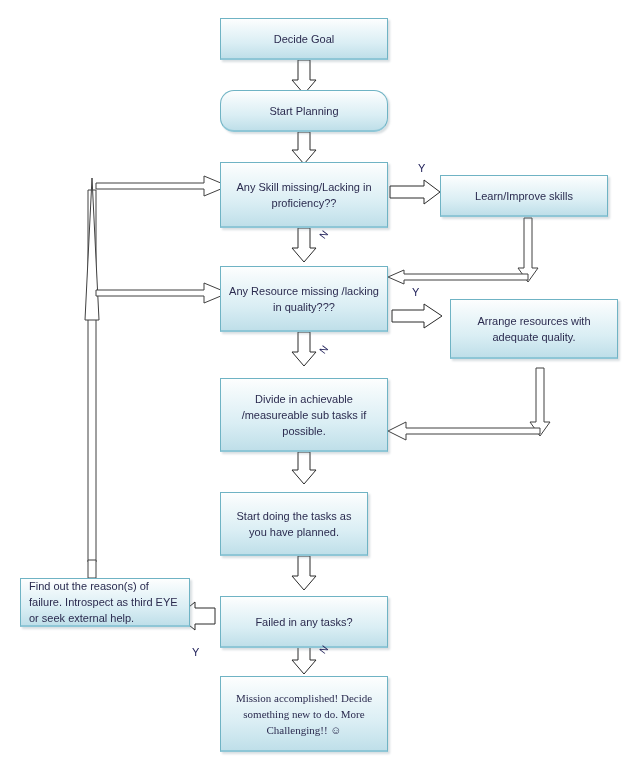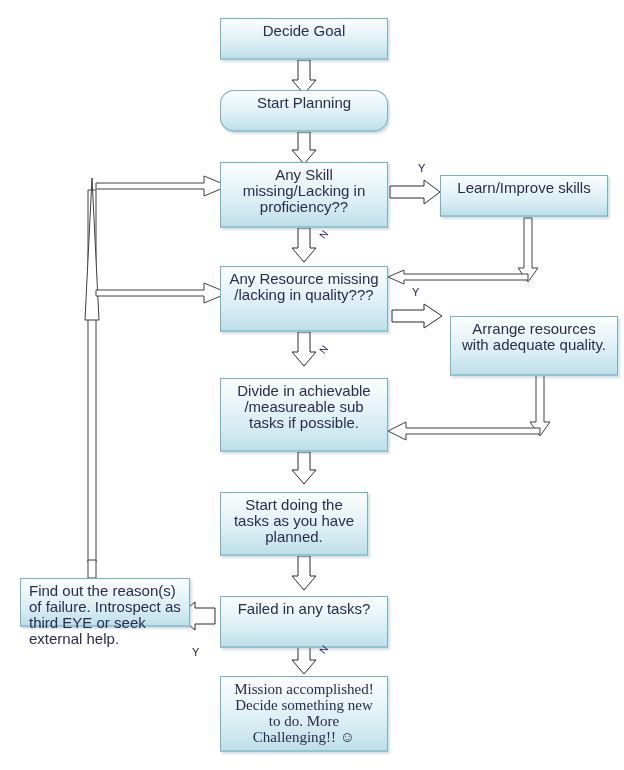--- a/index.html
+++ b/index.html
@@ -21,23 +21,24 @@
     height: 770px;
   }
   .node {
     position: absolute;
     box-sizing: border-box;
     border: 1px solid #6fb3c4;
     background: linear-gradient(to bottom, #fdfefe 0%, #f2f9fb 18%, #daeef4 62%, #bfdfe9 100%);
     border-bottom: 2px solid #8ec6d6;
     box-shadow: 2px 2px 2px rgba(120,140,150,0.28);
     color: #2b2b4f;
-    font-size: 15px;
+    font-size: 11px;
     line-height: 16px;
     display: flex;
+    align-items: center;
     justify-content: center;
     text-align: center;
     padding: 4px 8px;
     z-index: 3;
   }
   .node span { display: block; width: 100%; }
   .node.left-text { text-align: left; justify-content: flex-start; }
   .node.left-text span { text-align: left; }
   .edge-label {
     position: absolute;
@@ -116,21 +117,21 @@
   </div>
 
   <div class="node" style="left:440px; top:175px; width:168px; height:42px;">
     <span>Learn/Improve skills</span>
   </div>
 
   <div class="node" style="left:220px; top:266px; width:168px; height:66px;">
     <span>Any Resource missing /lacking in quality???</span>
   </div>
 
-  <div class="node" style="left:450px; top:316px; width:168px; height:60px;">
+  <div class="node" style="left:450px; top:299px; width:168px; height:60px;">
     <span>Arrange resources with adequate quality.</span>
   </div>
 
   <div class="node" style="left:220px; top:378px; width:168px; height:74px;">
     <span>Divide in achievable /measureable sub tasks if possible.</span>
   </div>
 
   <div class="node" style="left:220px; top:492px; width:148px; height:64px;">
     <span>Start doing the tasks as you have planned.</span>
   </div>

